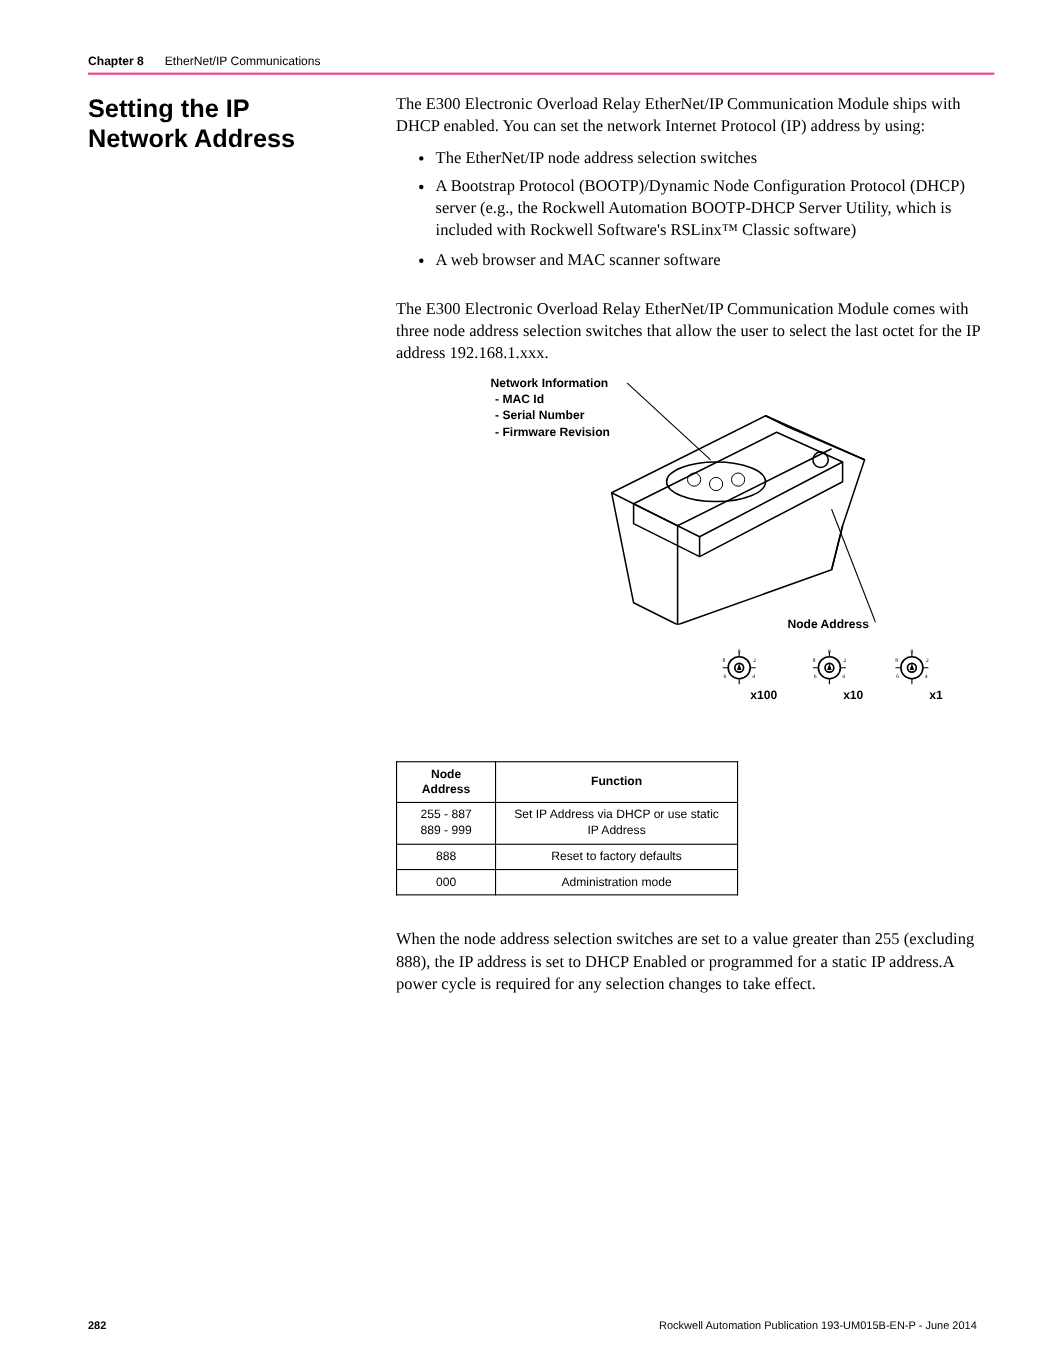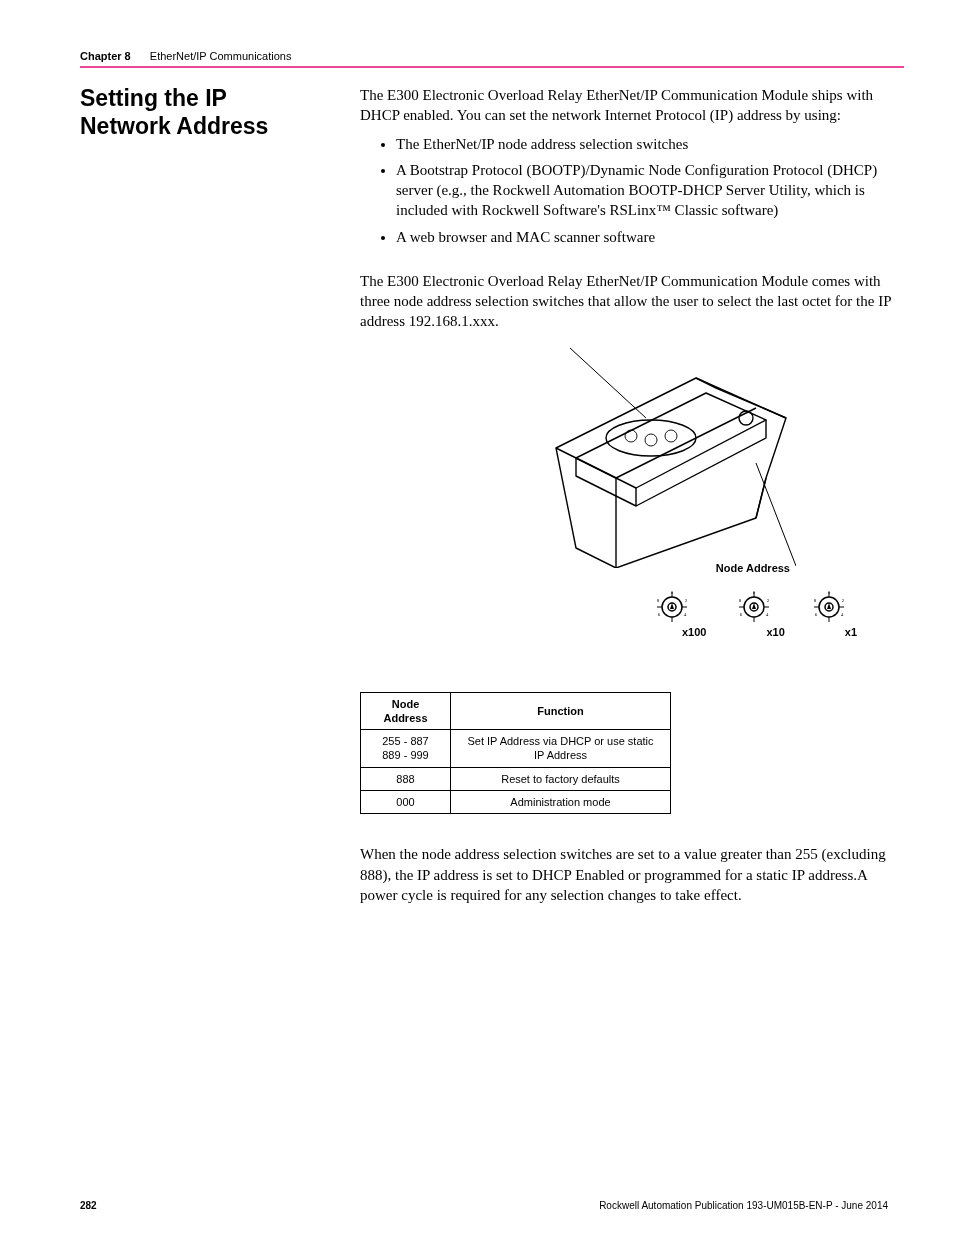--- a/index.html
+++ b/index.html
@@ -173,20 +173,26 @@
     <p class="body-p">The E300 Electronic Overload Relay EtherNet/IP Communication Module ships with DHCP enabled. You can set the network Internet Protocol (IP) address by using:</p>
     <ul class="body-list">
       <li>The EtherNet/IP node address selection switches</li>
       <li>A Bootstrap Protocol (BOOTP)/Dynamic Node Configuration Protocol (DHCP) server (e.g., the Rockwell Automation BOOTP-DHCP Server Utility, which is included with Rockwell Software's RSLinx™ Classic software)</li>
       <li>A web browser and MAC scanner software</li>
     </ul>
 
     <p class="body-p">The E300 Electronic Overload Relay EtherNet/IP Communication Module comes with three node address selection switches that allow the user to select the last octet for the IP address 192.168.1.xxx.</p>
 
     <div class="diagram-wrap">
+      <div class="net-info">
+        <div>Network Information</div>
+        <div class="net-info-sub">- MAC Id</div>
+        <div class="net-info-sub">- Serial Number</div>
+        <div class="net-info-sub">- Firmware Revision</div>
+      </div>
 
       <svg class="device-svg" width="300" height="220" viewBox="0 0 300 220">
         <g fill="none" stroke="#000" stroke-width="1.4" stroke-linejoin="round">
           <path d="M 60 100 L 200 30 L 290 70 L 270 130 L 260 170 L 120 220 L 80 200 L 60 100 Z"></path>
           <path d="M 60 100 L 120 130 L 260 60"></path>
           <path d="M 120 130 L 120 220"></path>
           <path d="M 200 30 L 220 40 L 290 70"></path>
           <path d="M 80 110 L 210 45 L 270 72 L 140 140 Z"></path>
           <path d="M 140 140 L 140 158 L 80 128 L 80 110"></path>
           <path d="M 270 72 L 270 90 L 140 158"></path>

